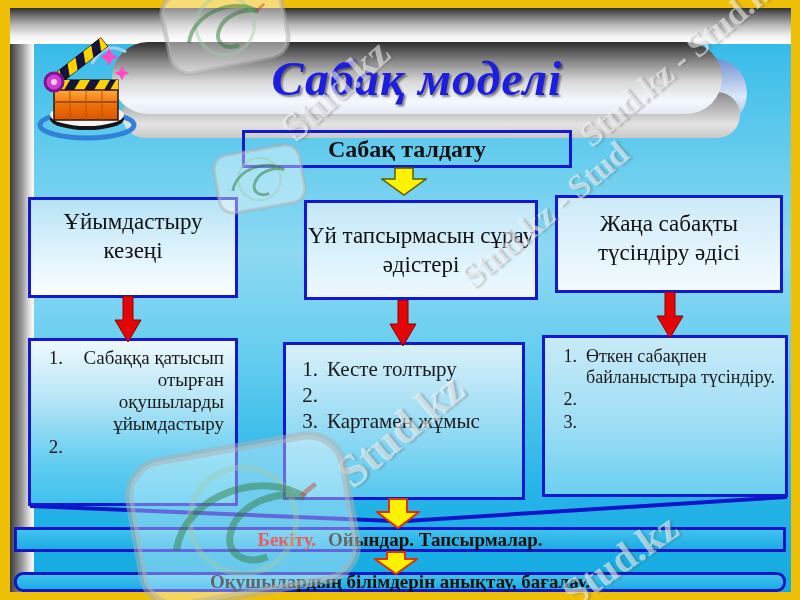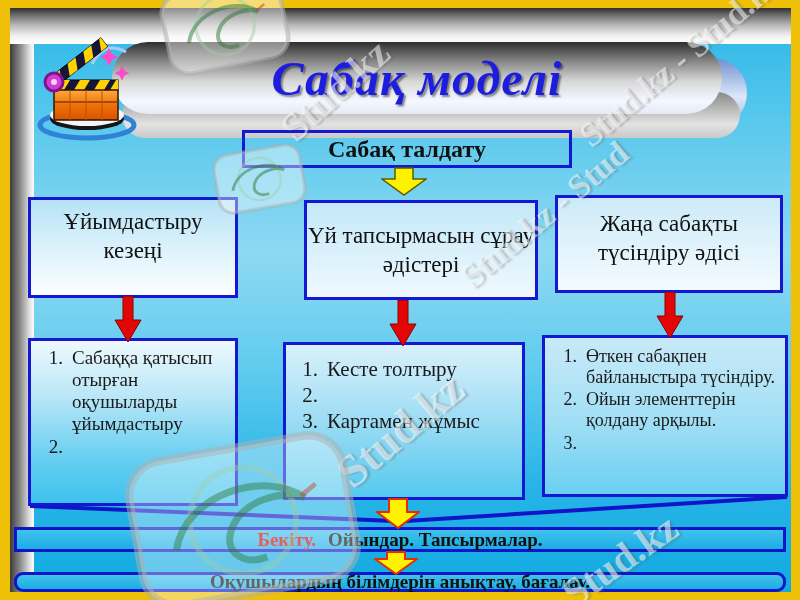--- a/index.html
+++ b/index.html
@@ -36,21 +36,21 @@
     background:linear-gradient(180deg,#cdeaf8 0%,#f3fbff 100%);}
   .c1{left:28px;top:338px;width:210px;height:168px;font-size:19px;
     background:linear-gradient(180deg,#eef9fe 0%,#b8e6f7 35%,#62cdf0 75%,#3fc2ee 100%);padding-top:6px;}
   .c2{left:283px;top:342px;width:242px;height:158px;font-size:21px;
     background:linear-gradient(180deg,#d8f1fb 0%,#9cdcf4 50%,#55c9ef 100%);padding-top:12px;}
   .c3{left:542px;top:335px;width:246px;height:162px;font-size:18px;
     background:linear-gradient(180deg,#c8eaf8 0%,#9fdef5 55%,#6ad0f1 100%);padding-top:8px;}
   .list-item{display:flex;line-height:1.15;margin-bottom:2px;color:#1a1a1a;}
   .num{width:32px;text-align:right;padding-right:9px;flex:none;}
   .txt{flex:1;padding-right:6px;}
-  .c1 .txt{text-align:left;max-width:152px;}
+  .c1 .txt{text-align:right;max-width:152px;}
   
   .bar{position:absolute;left:14px;width:772px;border:3px solid #1016c8;box-sizing:border-box;
     background:linear-gradient(180deg,#41c2ec 0%,#1bade5 100%);
     display:flex;align-items:center;justify-content:center;font-weight:bold;font-size:19px;color:#111;}
   .bar1{top:527px;height:25px;}
   .bar2{top:572px;height:20px;border-radius:9px;}
   .red-word{color:#e00505;margin-right:12px;}
   
   .abs{position:absolute;}
   .wm-layer{position:absolute;left:0;top:0;width:800px;height:600px;pointer-events:none;z-index:40;}
@@ -160,21 +160,20 @@
       <span class="txt">Картамен жұмыс</span>
     </div>
   </div>
   <div class="bbox c3 z5">
     <div class="list-item">
       <span class="num">1.</span>
       <span class="txt">Өткен сабақпен байланыстыра түсіндіру.</span>
     </div>
     <div class="list-item">
       <span class="num">2.</span>
-      <span class="txt">Ойын элементтерін қолдану арқылы.</span>
     </div>
     <div class="list-item">
       <span class="num">3.</span>
     </div>
   </div>
 
   <svg class="abs z4" style="left:0;top:0;" width="800" height="600" viewBox="0 0 800 600">
     <line x1="30" y1="506" x2="394" y2="521" stroke="#1016c8" stroke-width="4"></line>
     <line x1="787" y1="497" x2="406" y2="521" stroke="#1016c8" stroke-width="4"></line>
   </svg>

